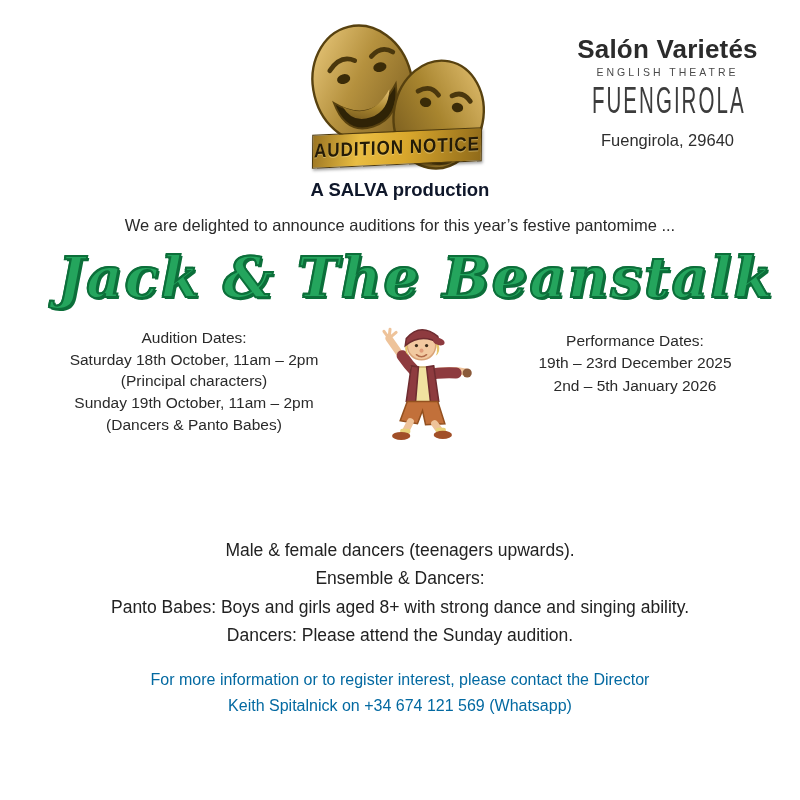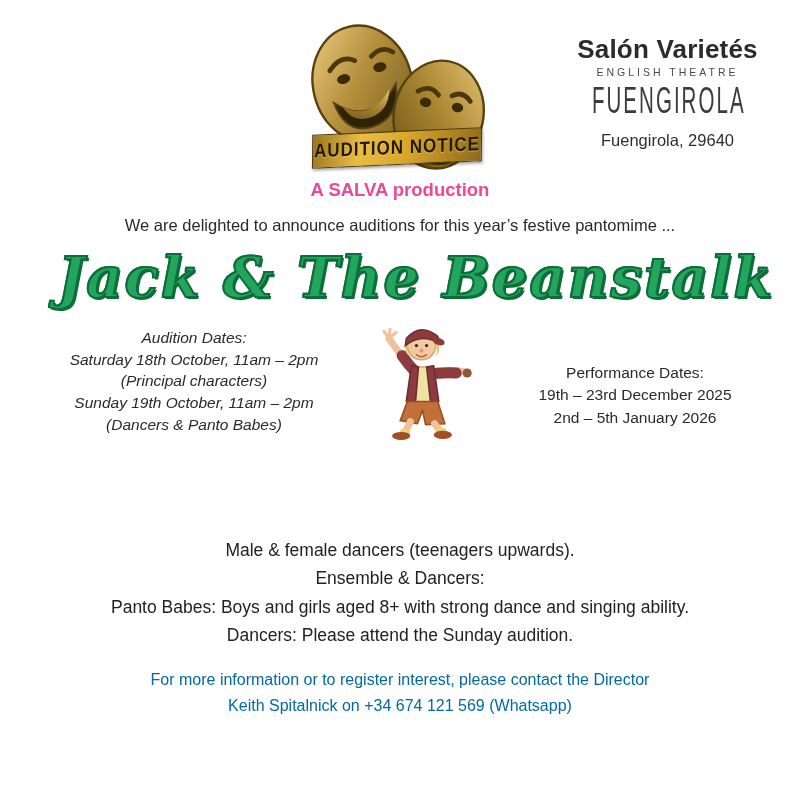--- a/index.html
+++ b/index.html
@@ -40,43 +40,43 @@
     display:inline-block; margin-top:8px;
     font-size:25px; letter-spacing:2.5px; color:#3c3c3c;
     transform:scale(.82,1.5); transform-origin:center;
     font-weight:400;
   }
   .logo-addr { margin-top:14px; font-size:16.5px; color:#2e2e2e; line-height:1.4; }
 
   
   .production {
     position:absolute; top:179px; left:0; width:100%; text-align:center;
-    font-size:18.5px; font-weight:700; color:#ec4899;
+    font-size:18.5px; font-weight:700; color:#0f172a;
   }
   .announce {
     position:absolute; top:216px; left:0; width:100%; text-align:center;
     font-size:16.5px; color:#2a2a2a;
   }
   .show-title {
     position:absolute; top:244px; left:16px; width:100%; text-align:center;
     font-family:"DejaVu Serif", serif; font-style:italic; font-weight:700;
     font-size:56px; letter-spacing:2px;
     color:#24a55d;
     -webkit-text-stroke:2px #0c6f3a;
     text-shadow:2px 2px 0 #0c6f3a, -1px -1px 0 #0c6f3a;
   }
 
   
   .audition-block {
     position:absolute; top:327px; left:28px; width:332px; text-align:center;
-    font-size:15.5px; color:#2a2a2a; line-height:1.4;font-style:italic;
+    font-size:15.5px; color:#2a2a2a; line-height:1.4;
   }
   .perf-block {
     position:absolute; top:330px; left:495px; width:280px; text-align:center;
-    font-size:15.5px; color:#2a2a2a; line-height:1.45;margin-top:32px;
+    font-size:15.5px; color:#2a2a2a; line-height:1.45;
   }
   .jack-wrap { position:absolute; left:356px; top:308px; width:130px; height:132px; }
 
   
   .seeking {
     position:absolute; top:458px; left:10px; width:780px; text-align:center;
     font-size:17.5px; color:#222; line-height:1.55;
   }
   .roles {
     position:absolute; top:536px; left:20px; width:760px; text-align:center;

